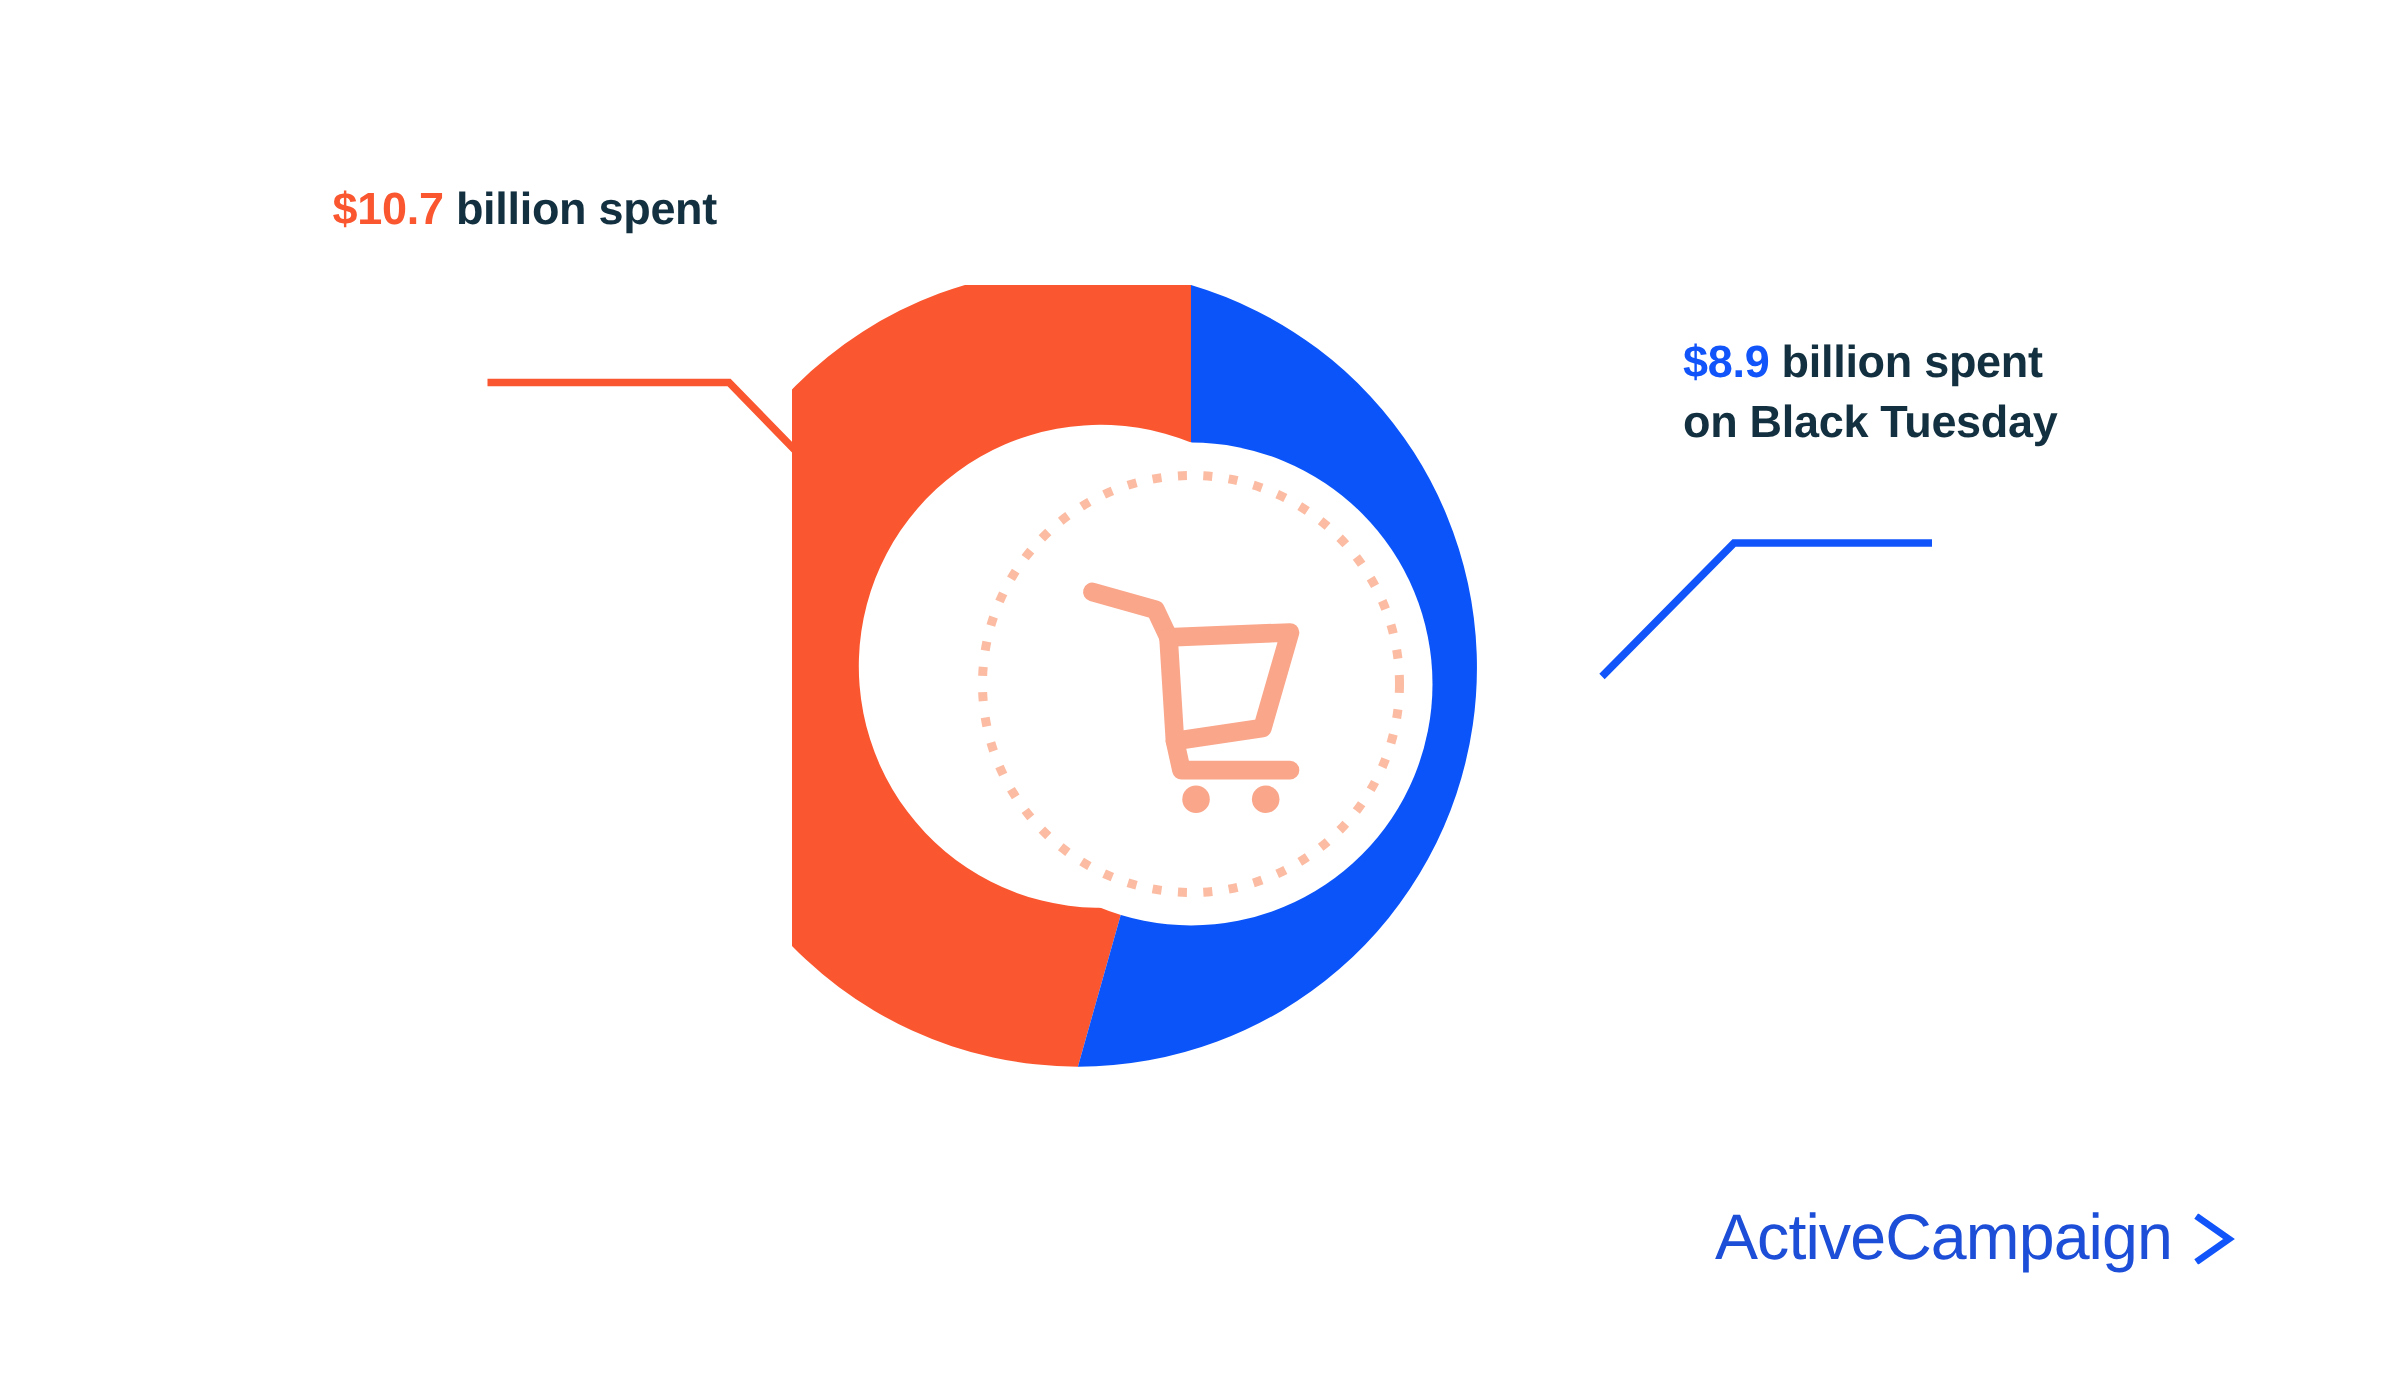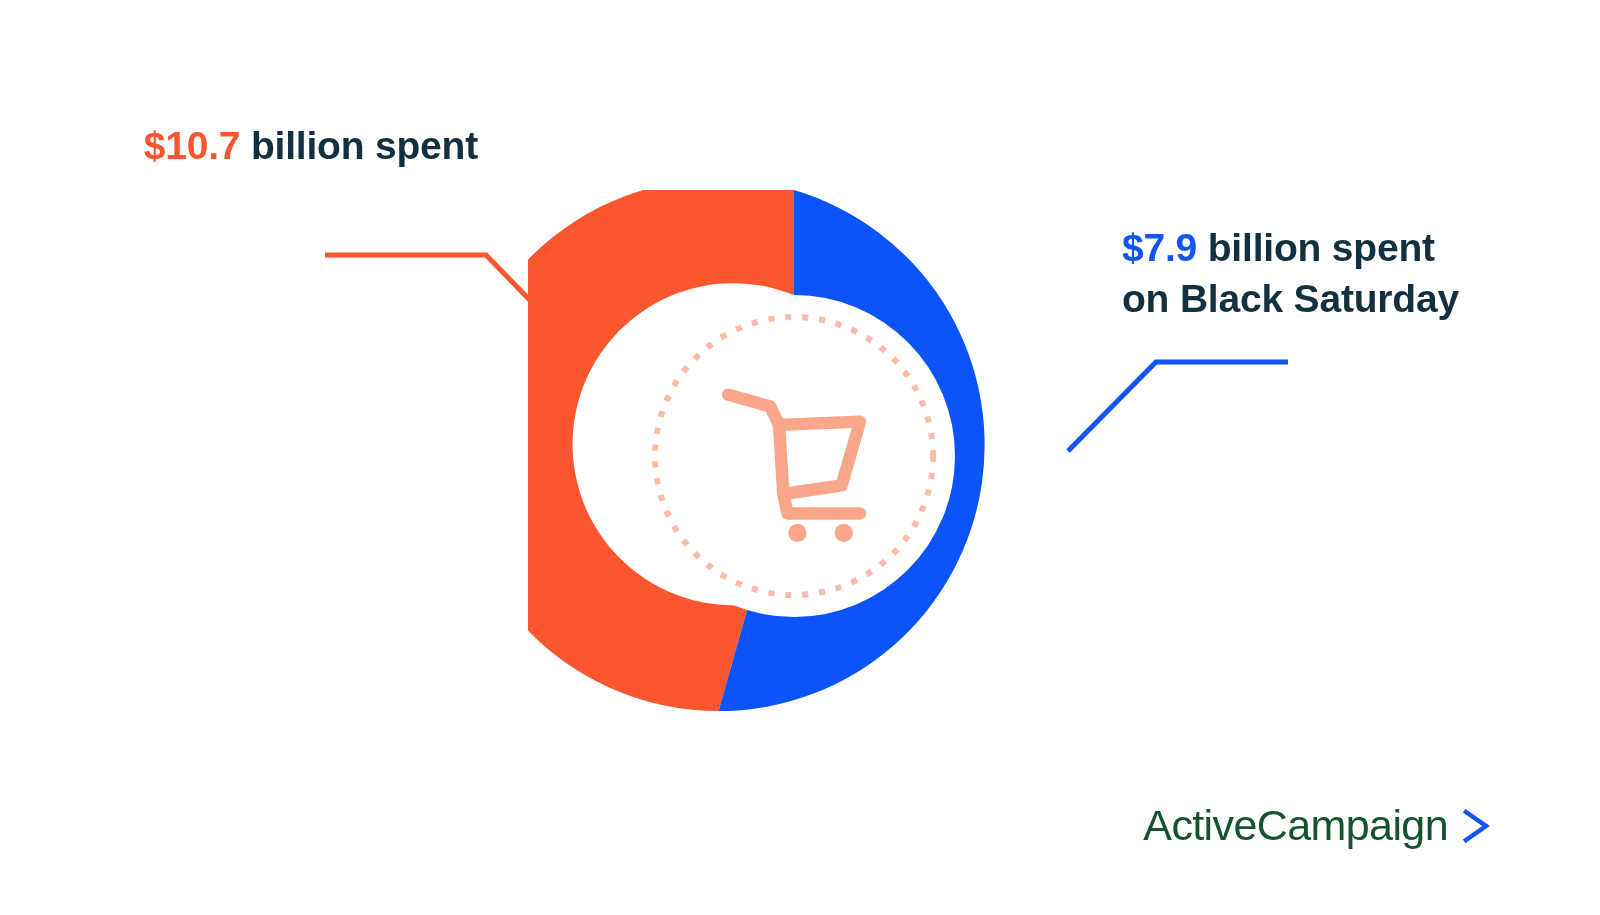--- a/index.html
+++ b/index.html
@@ -29,21 +29,21 @@
     top: 190px;
     width: 532px;
     height: 532px;
   }
   .donut-svg { display: block; width: 532px; height: 532px; }
 
   
   .label {
     position: absolute;
     color: #12303F;
-    font-size: 39px;
+    font-size: 30px;
     line-height: 1.32;
     font-weight: 700;
     letter-spacing: -0.2px;
     white-space: nowrap;
   }
   .label .amount-orange { color: #FA5730; }
   .label .amount-blue   { color: #1155FA; }
 
   #label-cyber-monday {
     left: 0px;
@@ -73,21 +73,21 @@
   
   #brand {
     position: absolute;
     right: 108px;
     bottom: 68px;
     display: flex;
     align-items: center;
     gap: 14px;
   }
   #brand .brand-word {
-    color: #14532d;
+    color: #1d4ed8;
     font-size: 43px;
     font-weight: 400;
     letter-spacing: -0.6px;
     line-height: 1;
   }
   #brand .brand-chevron {
     display: block;
     width: 30px;
     height: 34px;
   }
@@ -129,22 +129,22 @@
         <circle cx="110" cy="136" r="8.5" fill="#FAA68A" stroke="none"></circle>
       </g>
     </svg>
   </div>
 
   <div class="label" id="label-cyber-monday">
     <span class="label-line1"><span class="amount-orange">$10.7</span><span> billion spent</span></span>
   </div>
 
   <div class="label" id="label-black-friday">
-    <span class="label-line1"><span class="amount-blue">$7.9</span><span> billion spent</span></span>
-    <span class="label-line2">on Black Saturday</span>
+    <span class="label-line1"><span class="amount-blue">$8.9</span><span> billion spent</span></span>
+    <span class="label-line2">on Black Tuesday</span>
   </div>
 
   <div id="brand">
     <span class="brand-word">ActiveCampaign</span>
     <svg class="brand-chevron" viewBox="0 0 30 34">
       <path d="M 4 3 L 24 17 L 4 31" fill="none" stroke="#1155FA" stroke-width="4.5" stroke-linecap="square" stroke-linejoin="miter"></path>
     </svg>
   </div>
 
 </div>

